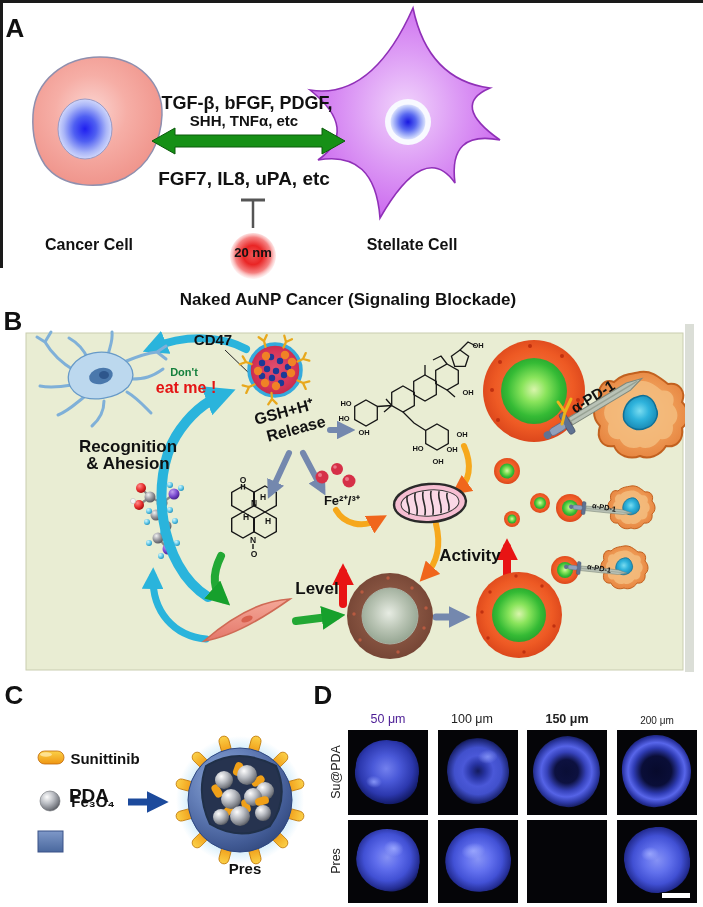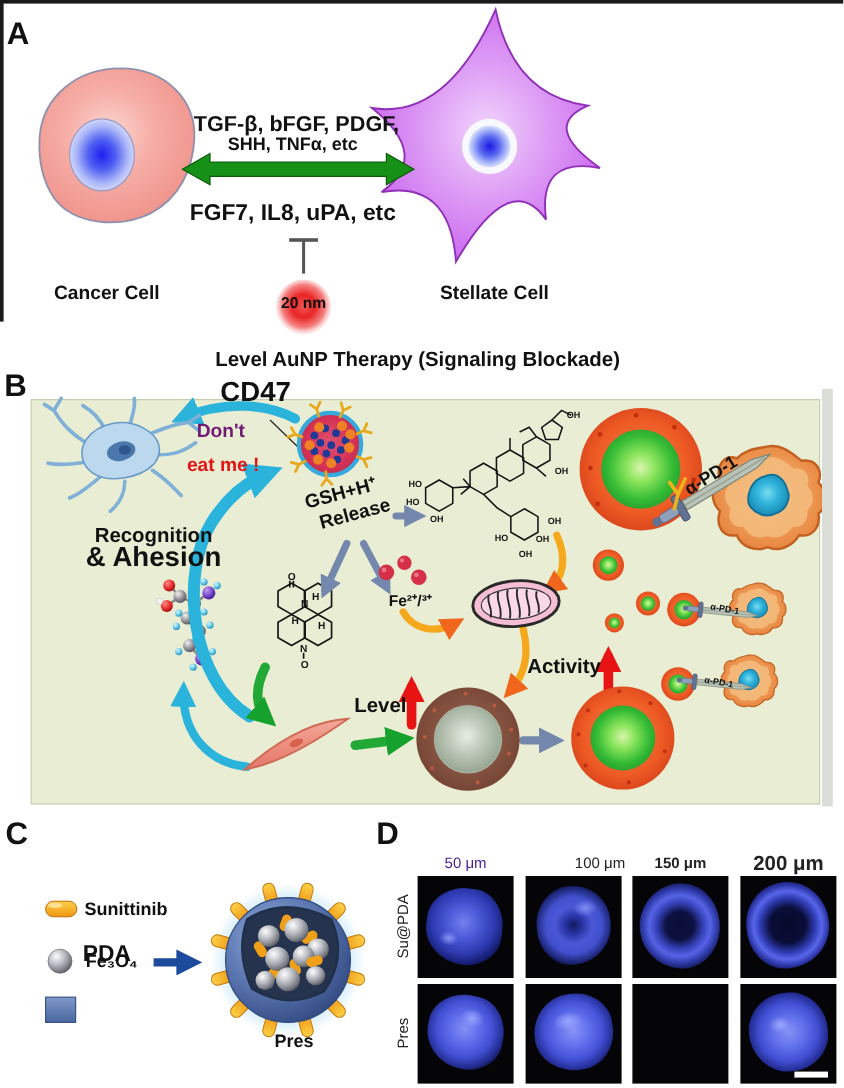--- a/index.html
+++ b/index.html
@@ -495,48 +495,48 @@
     </div>
 <div class="scalebar"></div>
 
 <div class="lbl panel-letter" style="left:15px;top:28px">A</div>
 <div class="lbl" style="left:247px;top:104px;font-size:18px">TGF-β, bFGF, PDGF,</div>
 <div class="lbl" style="left:244px;top:121px;font-size:15px">SHH, TNFα, etc</div>
 <div class="lbl" style="left:244px;top:179px;font-size:19px">FGF7, IL8, uPA, etc</div>
 <div class="lbl" style="left:253px;top:253px;font-size:13px">20 nm</div>
 <div class="lbl" style="left:89px;top:245px;font-size:16px">Cancer Cell</div>
 <div class="lbl" style="left:412px;top:245px;font-size:16px">Stellate Cell</div>
-<div class="lbl" style="left:348px;top:300px;font-size:17px">Level AuNP Therapy (Signaling Blockade)</div>
+<div class="lbl" style="left:348px;top:300px;font-size:17px">Naked AuNP Cancer (Signaling Blockade)</div>
 
 <div class="lbl panel-letter" style="left:13px;top:321px">B</div>
-<div class="lbl" style="left:213px;top:327px;font-size:23px">CD47</div>
-<div class="lbl" style="left:184px;top:360px;font-size:16px;color:#701a75">Don't</div>
+<div class="lbl" style="left:213px;top:340px;font-size:15px">CD47</div>
+<div class="lbl" style="left:184px;top:372px;font-size:11px;color:#15803d">Don't</div>
 <div class="lbl" style="left:186px;top:388px;font-size:16px;color:#e41414">eat me !</div>
 <div class="lbl" style="left:284px;top:412px;font-size:16px;transform:translate(-50%,-50%) rotate(-15deg)">GSH+H⁺</div>
 <div class="lbl" style="left:296px;top:429px;font-size:16px;transform:translate(-50%,-50%) rotate(-15deg)">Release</div>
 <div class="lbl" style="left:128px;top:447px;font-size:17px">Recognition</div>
-<div class="lbl" style="left:128px;top:464px;font-size:23px">&amp; Ahesion</div>
+<div class="lbl" style="left:128px;top:464px;font-size:17px">&amp; Ahesion</div>
 <div class="lbl" style="left:342px;top:501px;font-size:13px">Fe²⁺/³⁺</div>
 <div class="lbl" style="left:317px;top:589px;font-size:17px">Level</div>
 <div class="lbl" style="left:470px;top:556px;font-size:17px">Activity</div>
 <div class="lbl" style="left:593px;top:397px;font-size:15px;transform:translate(-50%,-50%) rotate(-32deg)">α-PD-1</div>
 <div class="lbl" style="left:604px;top:508px;font-size:7.5px;transform:translate(-50%,-50%) rotate(10deg)">α-PD-1</div>
 <div class="lbl" style="left:599px;top:569px;font-size:7.5px;transform:translate(-50%,-50%) rotate(10deg)">α-PD-1</div>
 
 <div class="lbl panel-letter" style="left:14px;top:695px">C</div>
 <div class="lbl" style="left:105px;top:759px;font-size:15px">Sunittinib</div>
 <div class="lbl" style="left:93px;top:802px;font-size:15px">Fe₃O₄</div>
 <div class="lbl" style="left:89px;top:796px;font-size:19px">PDA</div>
 <div class="lbl" style="left:245px;top:869px;font-size:15px">Pres</div>
 
 <div class="lbl panel-letter" style="left:323px;top:695px">D</div>
 <div class="lbl" style="left:388px;top:720px;font-size:12.5px;font-weight:normal;color:#4c1d95">50 μm</div>
-<div class="lbl" style="left:500px;top:720px;font-size:12.5px;font-weight:normal;color:#222">100 μm</div>
+<div class="lbl" style="left:472px;top:720px;font-size:12.5px;font-weight:normal;color:#222">100 μm</div>
 <div class="lbl" style="left:567px;top:720px;font-size:12.5px;font-weight:bold;color:#222">150 μm</div>
-<div class="lbl" style="left:657px;top:720px;font-size:17px;font-weight:bold;color:#222">200 μm</div>
+<div class="lbl" style="left:657px;top:720px;font-size:10px;font-weight:normal;color:#222">200 μm</div>
 <div class="lbl" style="left:337px;top:772px;font-size:12.5px;font-weight:normal;color:#222;transform:translate(-50%,-50%) rotate(-90deg)">Su@PDA</div>
 <div class="lbl" style="left:337px;top:861px;font-size:12.5px;font-weight:normal;color:#222;transform:translate(-50%,-50%) rotate(-90deg)">Pres</div>
 
 <div class="edge-top"></div>
 <div class="edge-left"></div>
 <div class="bstrip"></div>
 
 </div>
 
 </body></html>

